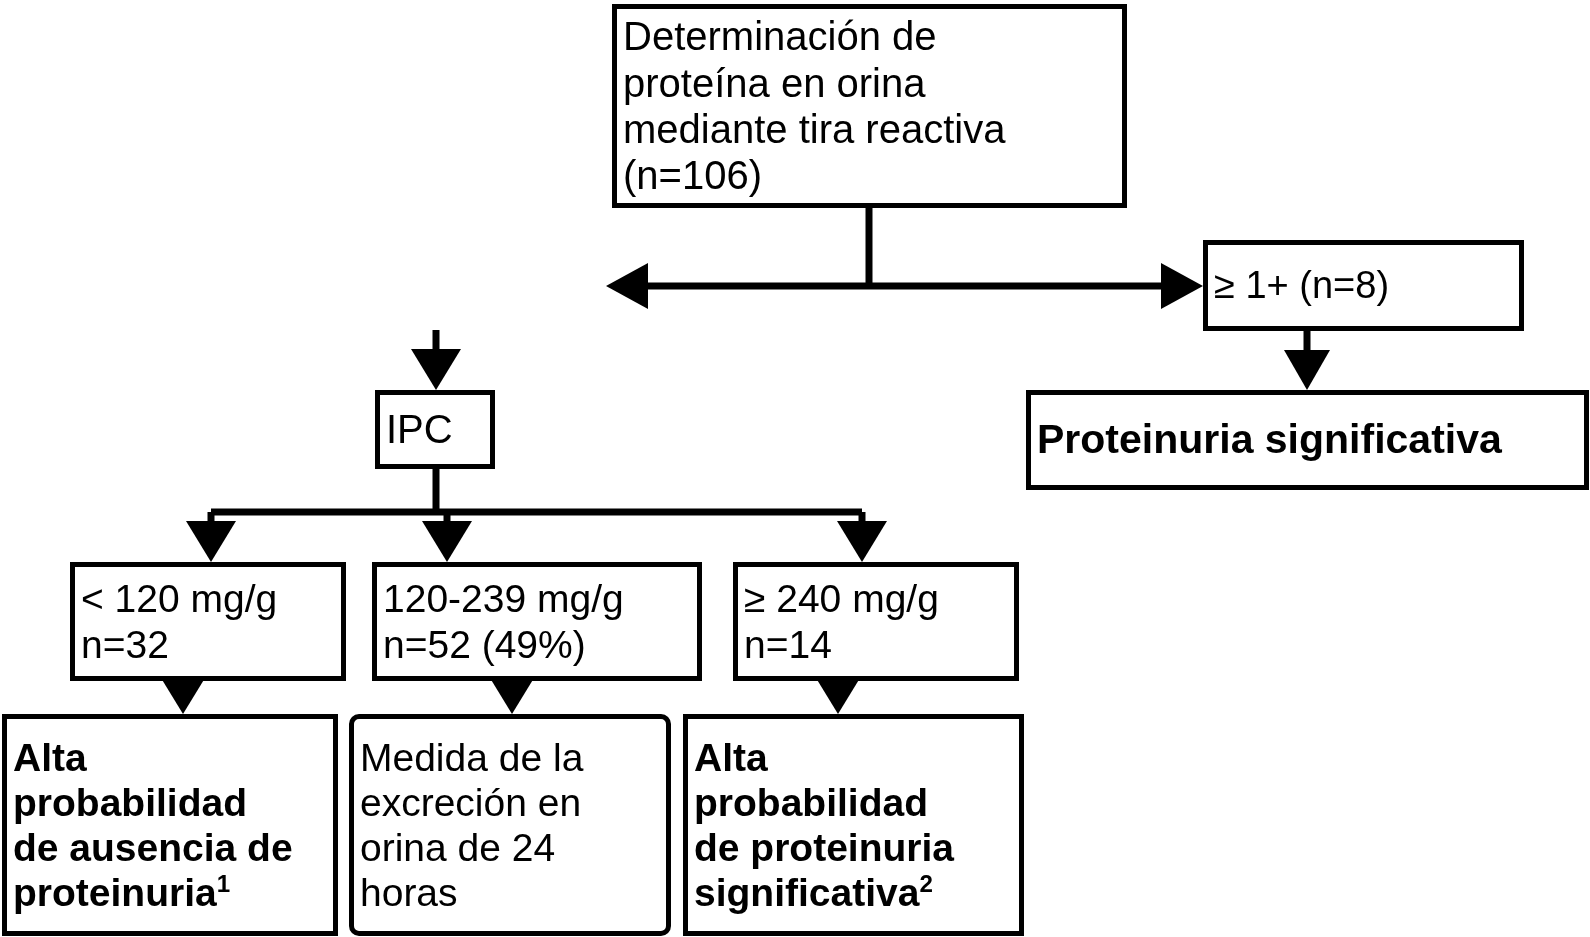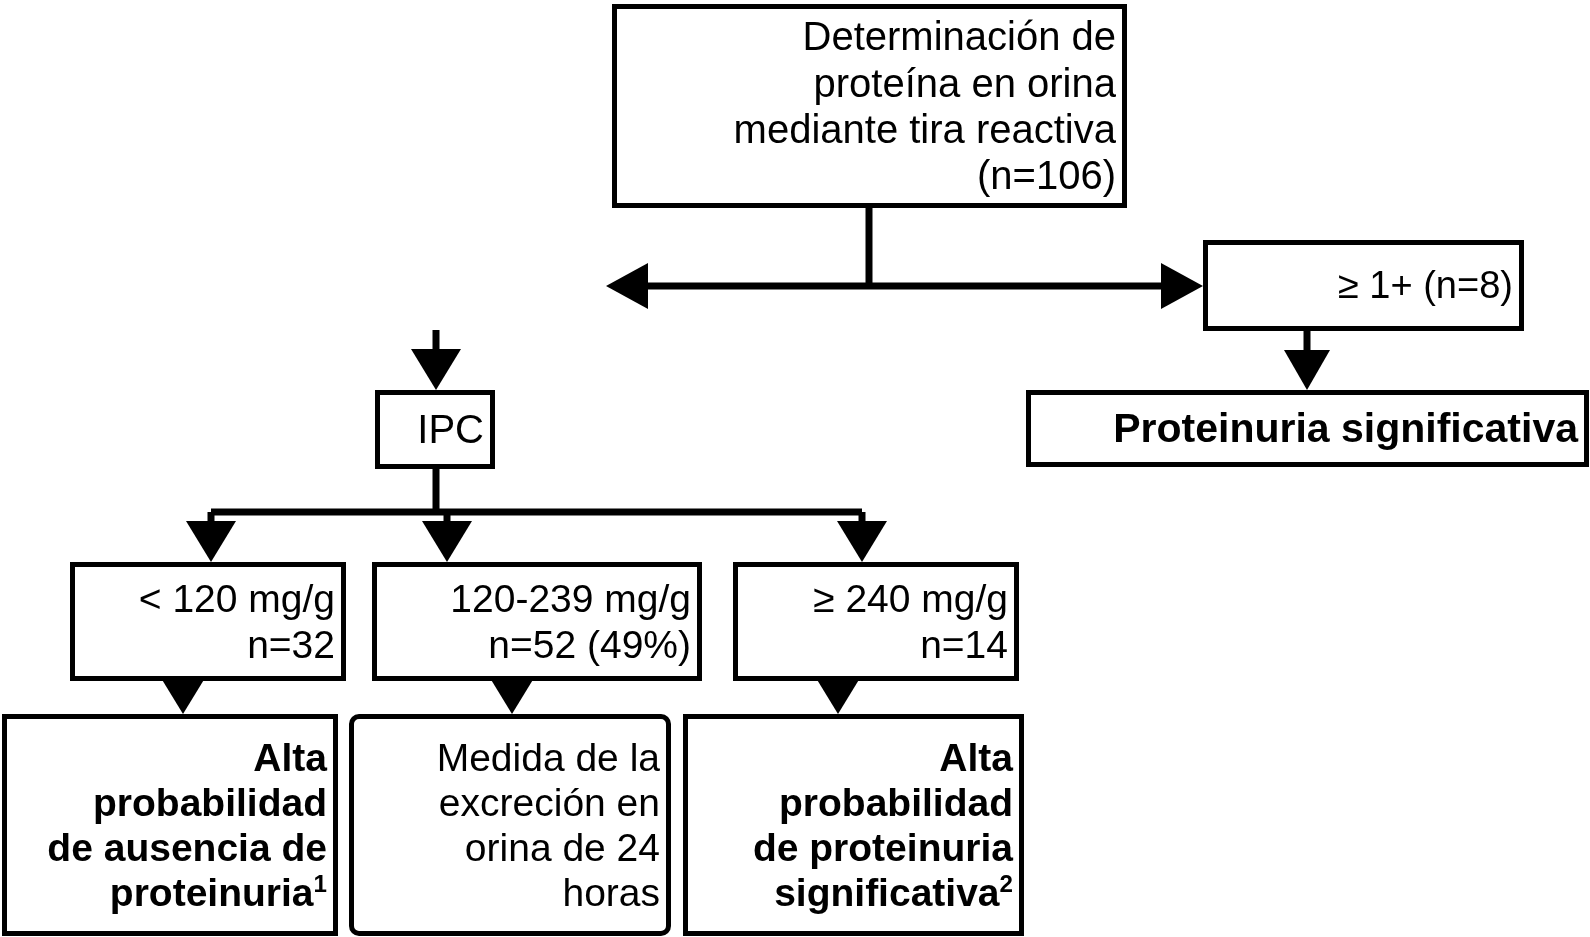--- a/index.html
+++ b/index.html
@@ -20,40 +20,40 @@
     overflow: hidden;
   }
   .node {
     position: absolute;
     box-sizing: border-box;
     border: 5px solid #000000;
     background: #ffffff;
     display: flex;
     align-items: center;
     justify-content: center;
-    text-align: right;
+    text-align: left;
     line-height: 1.16;
     z-index: 3;
   }
   .node .txt {
     display: block;
     width: 100%;
     padding: 0 6px;
     box-sizing: border-box;
     white-space: pre-line;
   }
   .bold { font-weight: bold; }
   .reg  { font-weight: normal; }
 
   
   #node-root      { left: 612px;  top: 4px;   width: 515px; height: 204px; font-size: 40px; }
   #node-lt1       { left: 275px;  top: 241px; width: 331px; height: 89px;  font-size: 40px; }
   #node-ge1       { left: 1203px; top: 240px; width: 321px; height: 91px;  font-size: 38px; }
   #node-ipc       { left: 375px;  top: 390px; width: 120px; height: 79px;  font-size: 40px; }
-  #node-prot-sig  { left: 1026px; top: 390px; width: 563px; height: 77px;  font-size: 41px; }
+  #node-prot-sig  { left: 1026px; top: 390px; width: 563px; height: 100px;  font-size: 41px; }
   #node-lt120     { left: 70px;   top: 562px; width: 276px; height: 119px; font-size: 39px; }
   #node-120239    { left: 372px;  top: 562px; width: 330px; height: 119px; font-size: 39px; }
   #node-ge240     { left: 700px;  top: 562px; width: 286px; height: 119px; font-size: 39px; margin-left: 33px; }
   #node-out1      { left: 2px;    top: 714px; width: 336px; height: 222px; font-size: 39px; }
   #node-out2      { left: 349px;  top: 714px; width: 322px; height: 222px; font-size: 39px; border-radius: 10px; }
   #node-out3      { left: 683px;  top: 714px; width: 341px; height: 222px; font-size: 39px; }
 
   sup {
     font-size: 0.62em;
     vertical-align: super;

